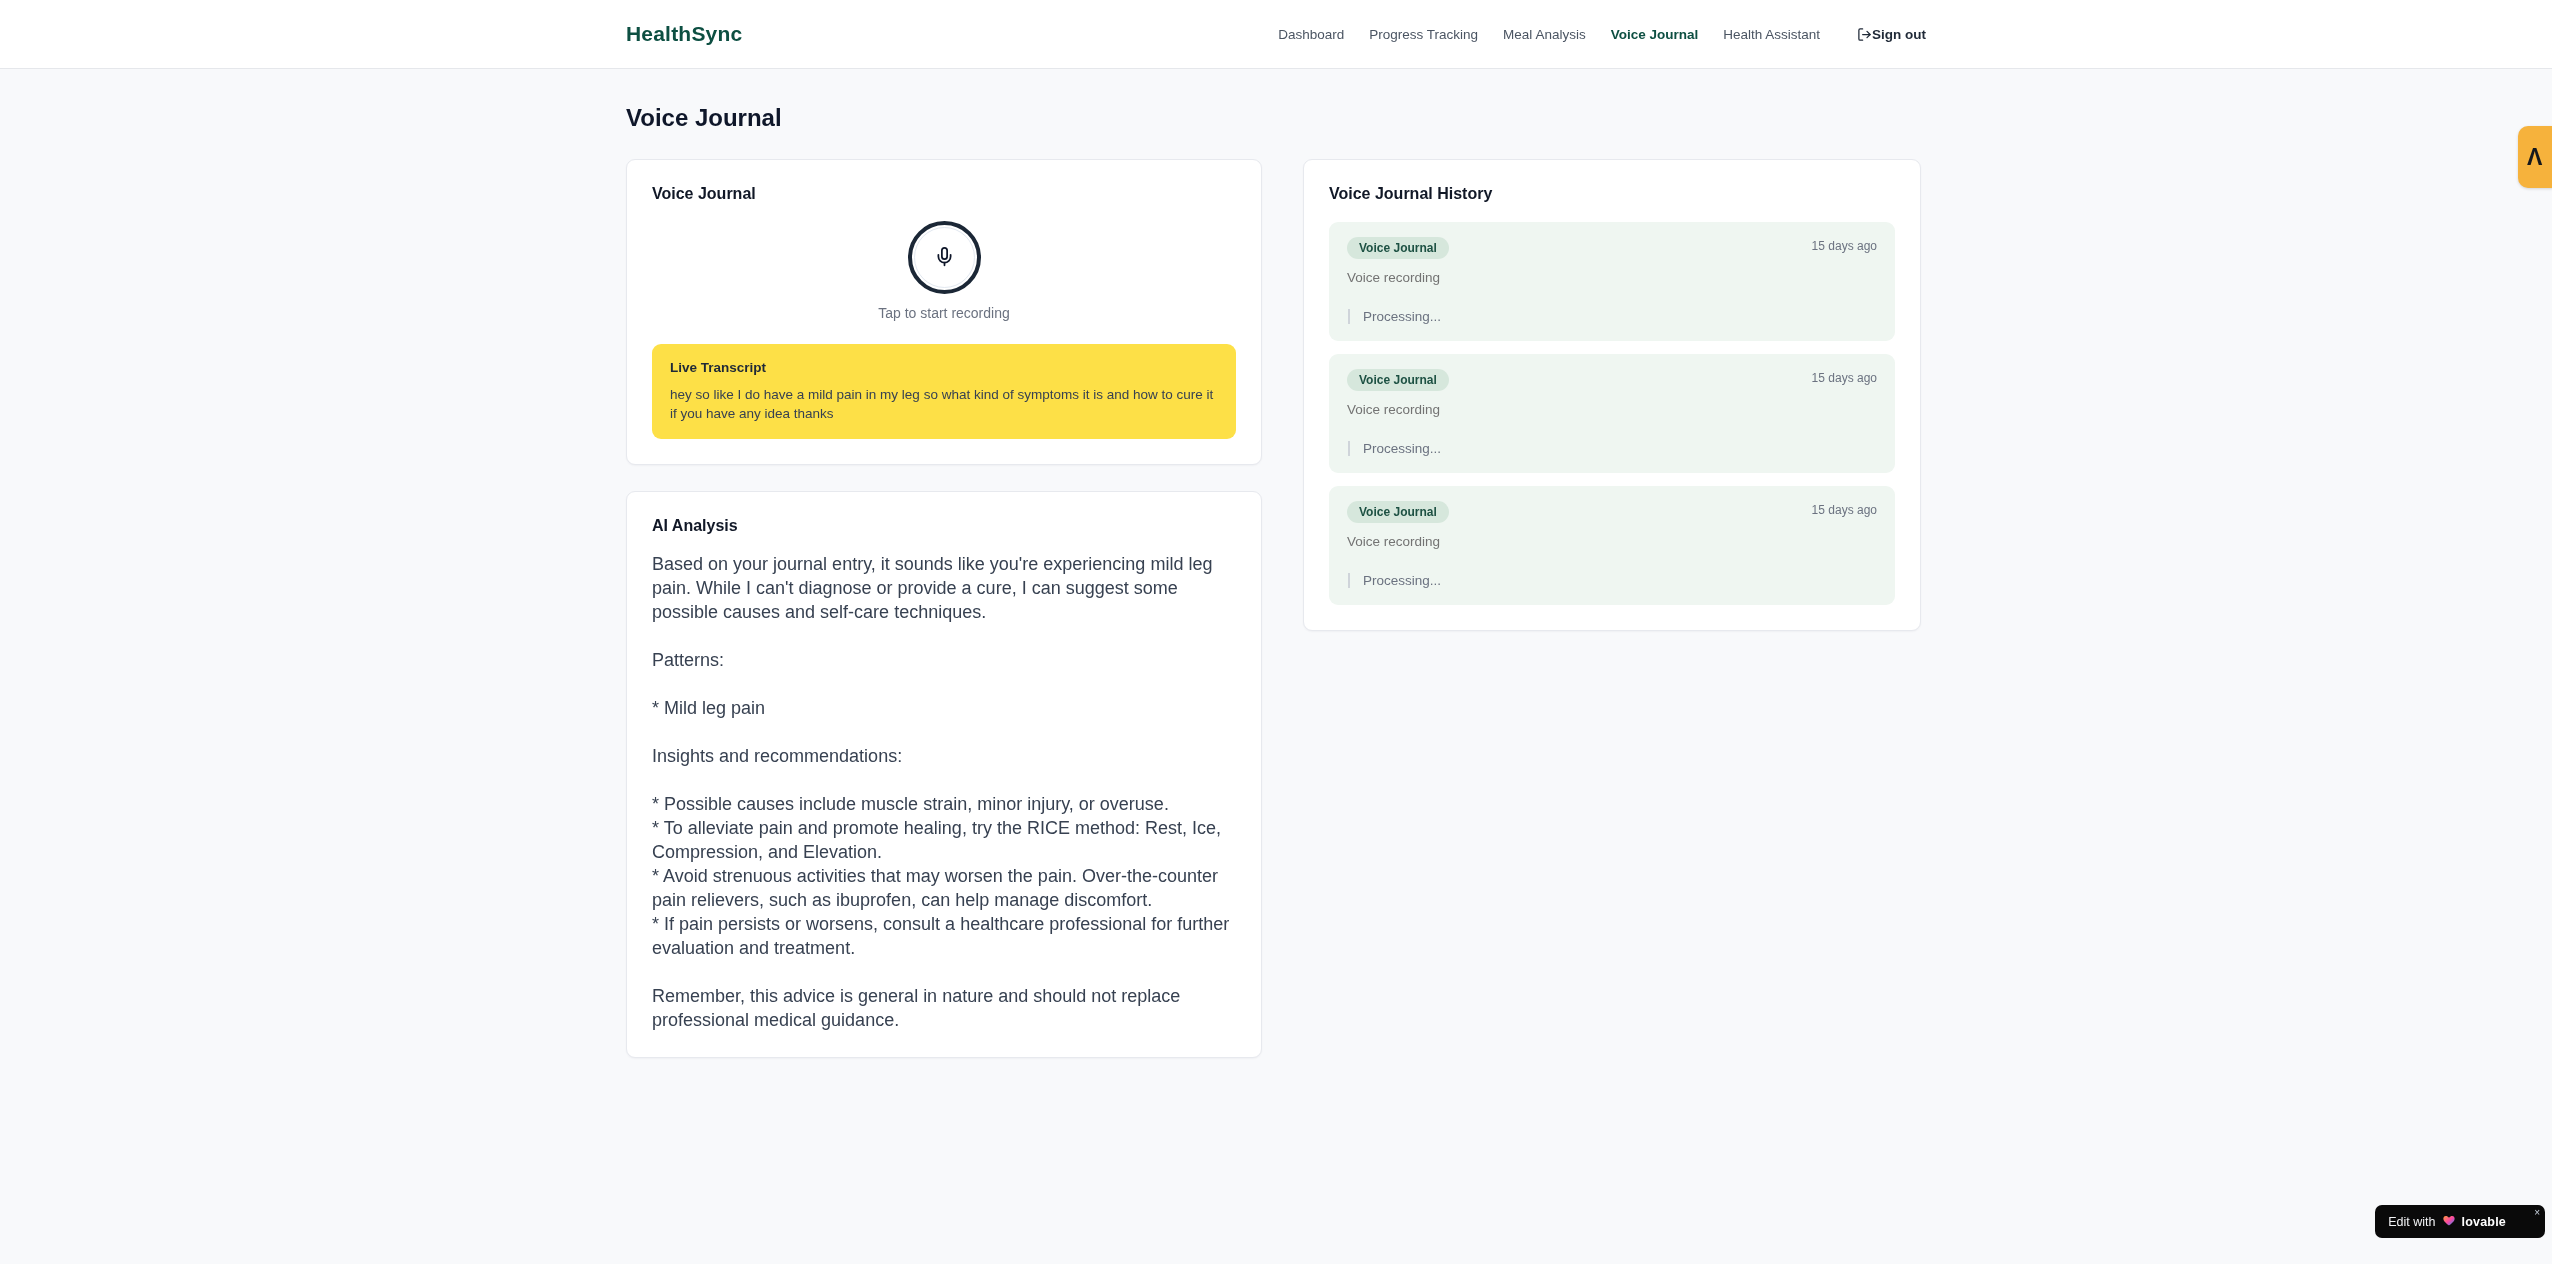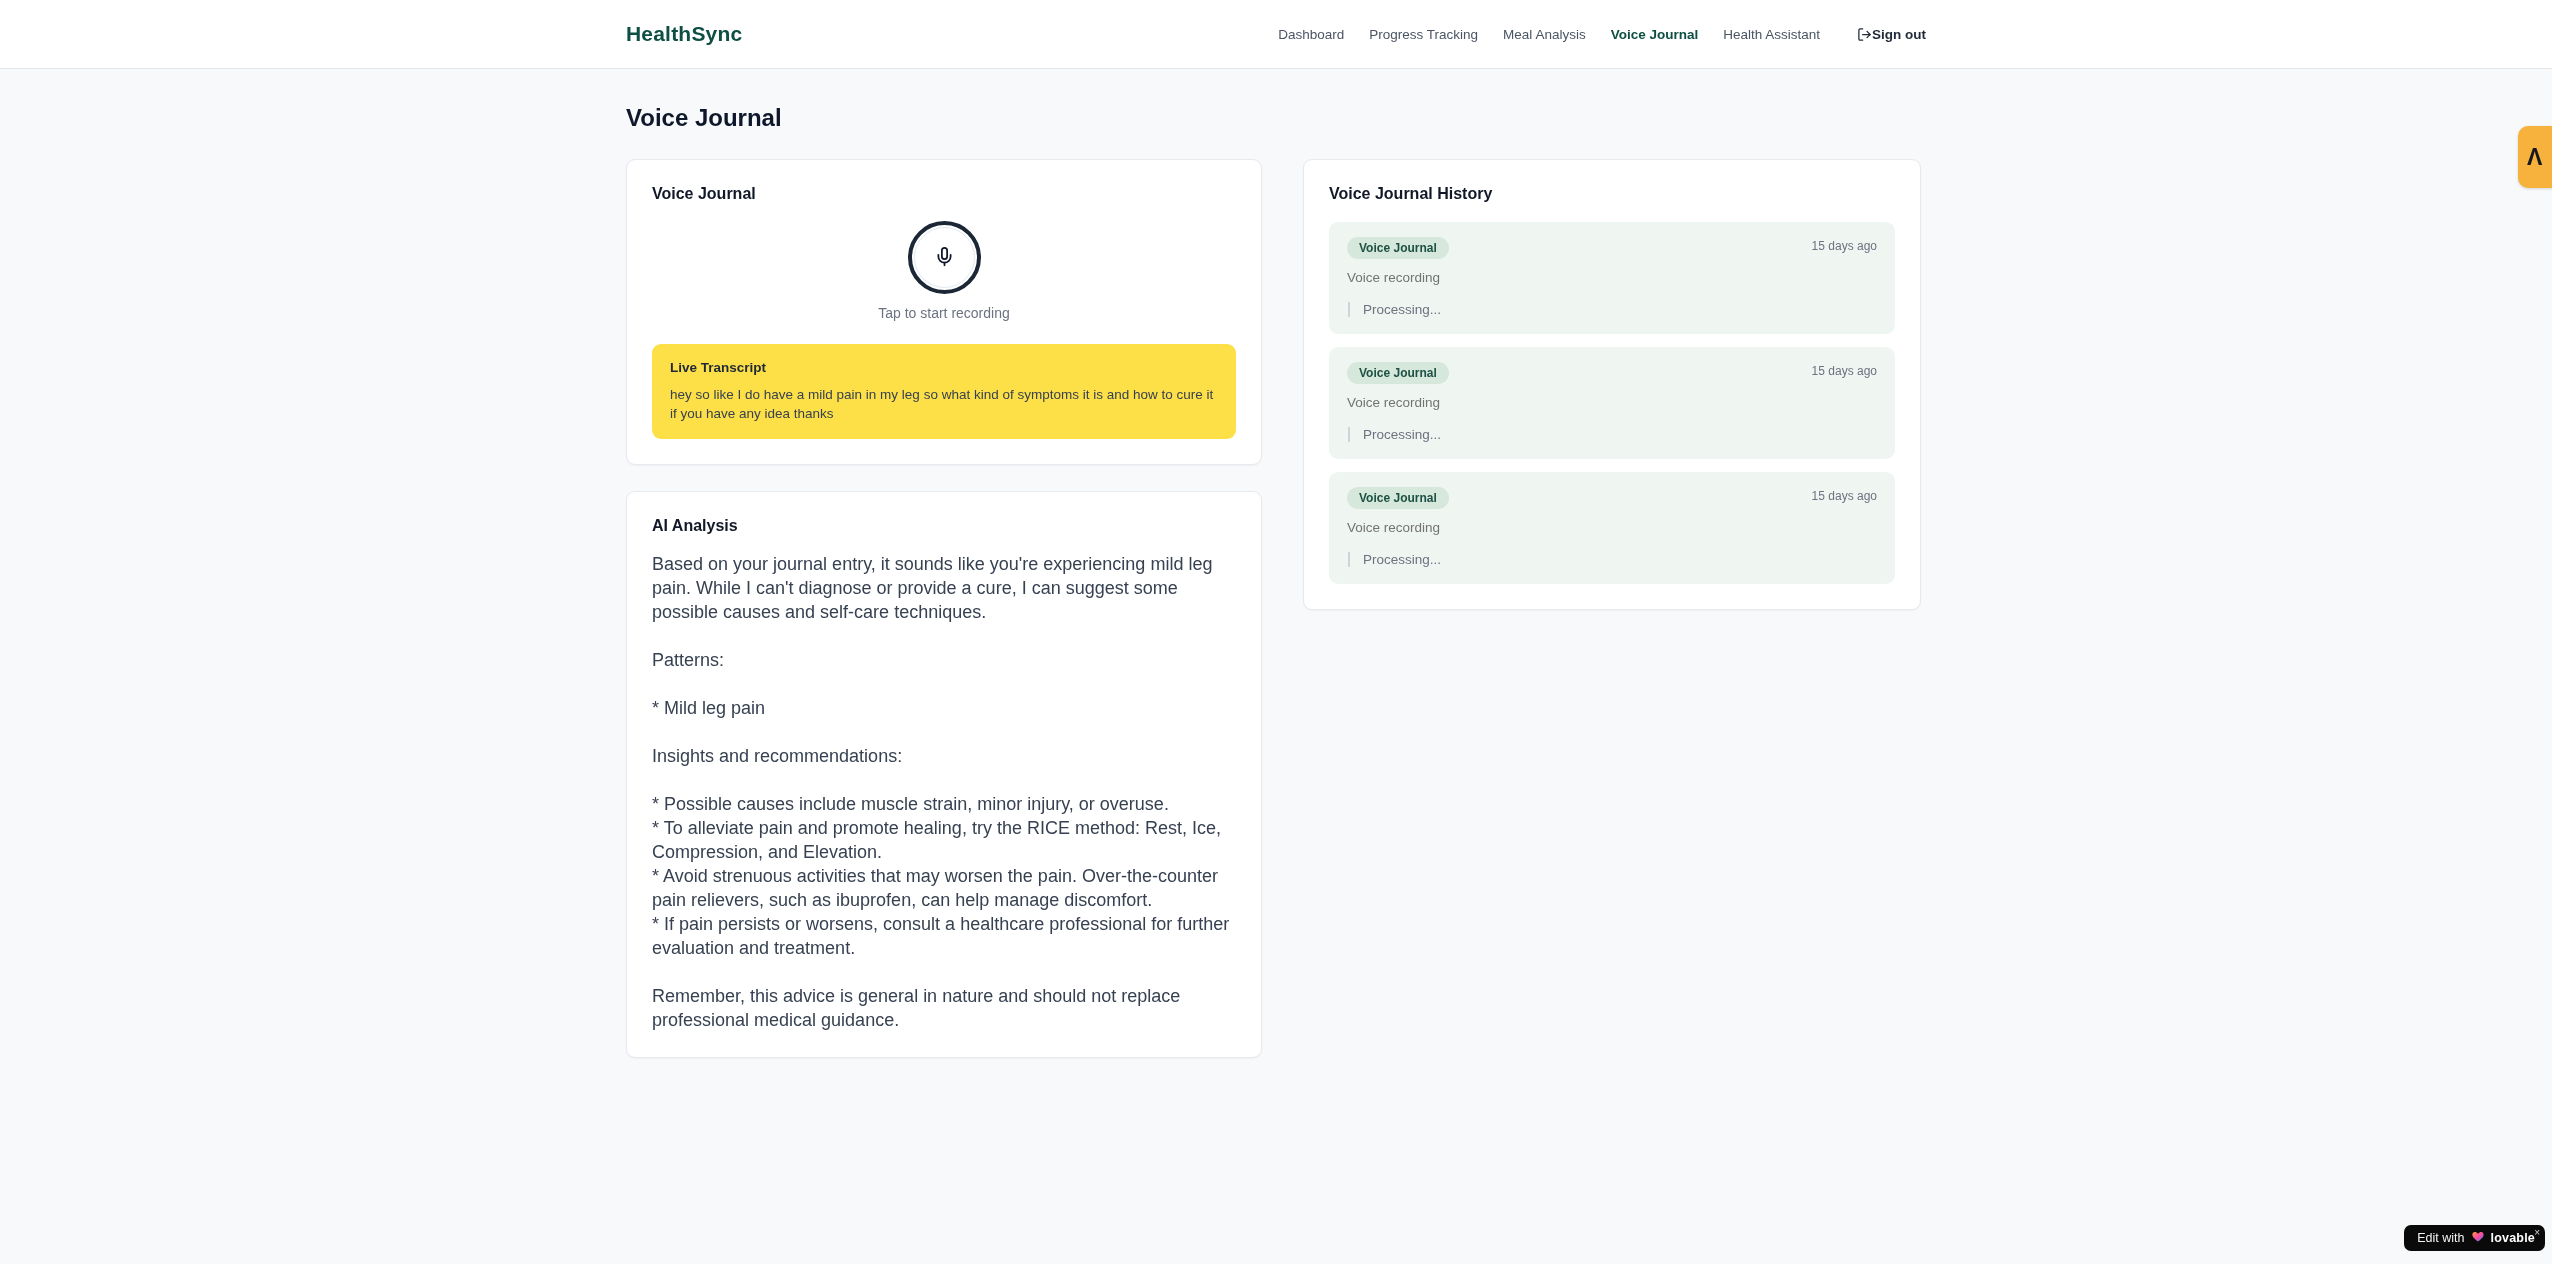--- a/index.html
+++ b/index.html
@@ -69,37 +69,37 @@
   .history-entries { margin-top:19px; display:flex; flex-direction:column; gap:13px; }
   .entry { background:#eff6f1; border-radius:9px; padding:15px 18px 17px; }
   .entry-top { display:flex; align-items:flex-start; justify-content:space-between; }
   .entry-badge {
     background:#d6e7dc; color:#1d5143; font-size:12px; font-weight:700;
     padding:4px 12px; border-radius:999px; display:inline-block;
   }
   .entry-time { font-size:12px; color:#6b7280; padding-top:2px; }
   .entry-label { margin-top:11px; font-size:13.5px; color:#737373; }
   .entry-status {
-    margin-top:17px; font-size:13.5px; color:#6b7280;
+    margin-top:24px; font-size:13.5px; color:#6b7280;
     border-left:2px solid #cfd4da; padding-left:13px; margin-left:1px;
   }
   
   .side-badge {
     position:absolute; top:126px; right:-9px; width:43px; height:62px;
     background:#f6b23c; border-radius:10px;
     display:flex; align-items:center; justify-content:flex-start;
     padding-left:9px; cursor:pointer;
     box-shadow:0 1px 3px rgba(0,0,0,.15);
   }
   .side-badge .glyph { font-size:23px; font-weight:800; color:#15181d; line-height:1; }
   .lovable-badge {
-    position:absolute; right:7px; bottom:13px; height:26px;
+    position:absolute; right:7px; bottom:26px; height:33px;
     background:#0a0a0a; border-radius:7px;
     display:flex; align-items:center; gap:6px;
-    padding:0 10px 0 13px; cursor:pointer;
+    padding:0 39px 0 13px; cursor:pointer;
     color:#f3f4f6; font-size:12.5px;
   }
   .lovable-badge .brand-word { font-weight:800; color:#ffffff; letter-spacing:.2px; }
   .lovable-close {
     position:absolute; top:2px; right:5px; font-size:10px; color:#cbd5e1; cursor:pointer;
   }
 </style>
 </head>
 <body>
 

